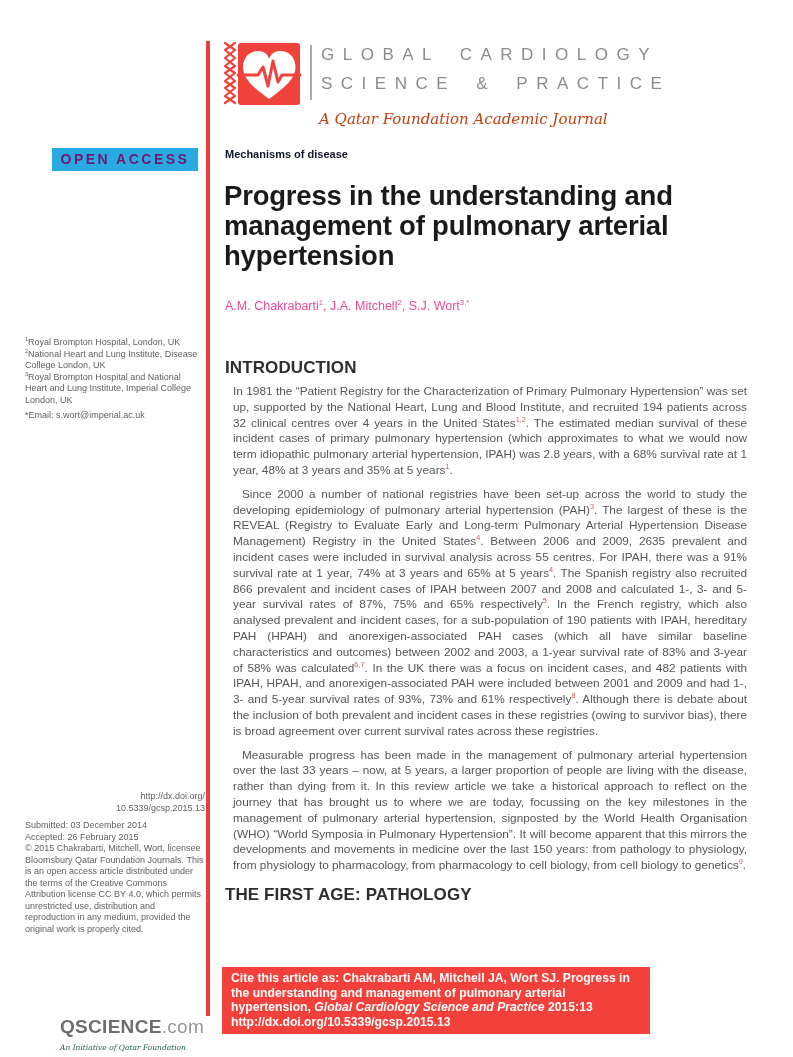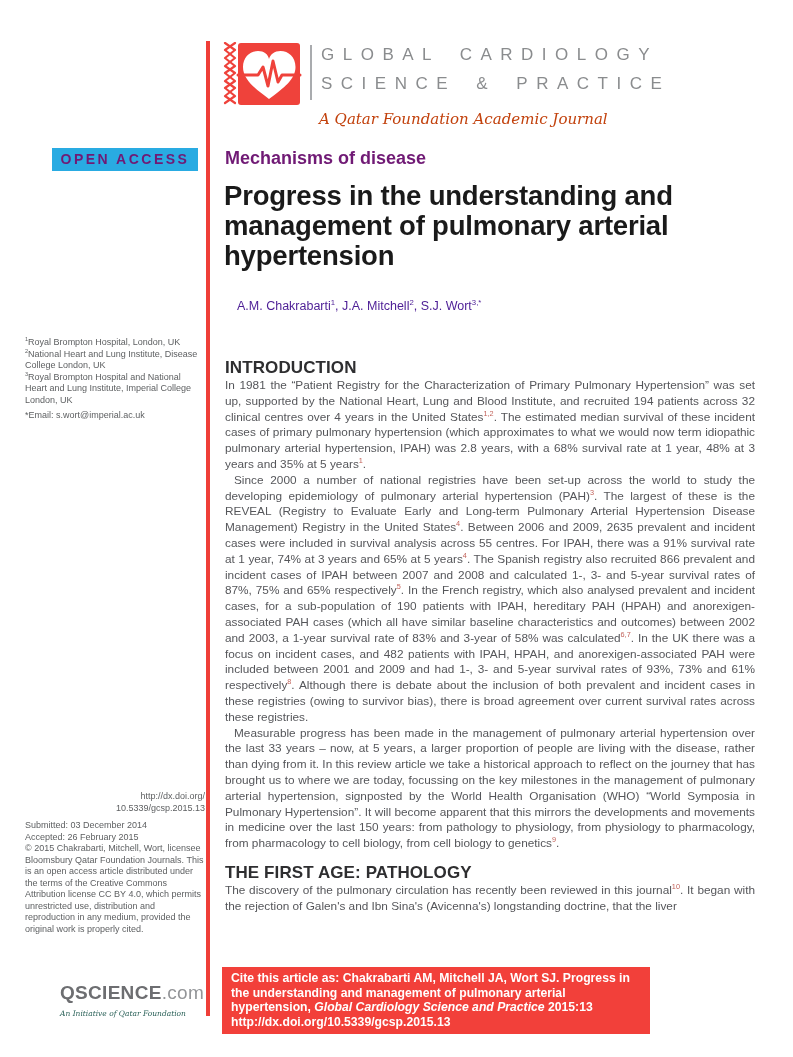--- a/index.html
+++ b/index.html
@@ -15,47 +15,47 @@
   .logo-sep  { position:absolute; left:310px; top:45px; width:2px; height:55px; background:#a9abae; }
   .journal-name { position:absolute; left:321px; top:40px; color:#8a8c8e;
     font-size:17px; letter-spacing:8.5px; word-spacing:7px; line-height:29px; white-space:nowrap; }
   .journal-tagline { position:absolute; left:319px; top:110px; color:#c2410c;
     font-family:"DejaVu Serif", serif; font-style:italic; font-size:15px; }
 
   .open-access { position:absolute; left:52px; top:148px; width:146px; height:23px;
     background:#29abe2; color:#701a75; font-weight:bold; font-size:14px;
     letter-spacing:2.5px; text-align:center; line-height:23px; }
 
-  .category { position:absolute; left:225px; top:148px; color:#701a75; font-weight:bold; font-size:18px; }
+  .category { position:absolute; left:225px; top:148px; color:#0f172a; font-weight:bold; font-size:11px; }
 
   .article-title { position:absolute; left:224px; top:181px; width:518px;
     color:#1a1a1a; font-weight:bold; font-size:27.5px; line-height:30px; letter-spacing:-0.2px; }
 
-  .authors { position:absolute; left:225px; top:299px; color:#4c1d95; font-size:12.5px;margin-left:12px; }
+  .authors { position:absolute; left:225px; top:299px; color:#ec4899; font-size:12.5px; }
 
   
   .sidebar-block { position:absolute; left:25px; width:180px; font-size:9px; line-height:11.5px; color:#5e6062; }
   .affils { top:337px; }
   .affils .email { margin-top:4px; }
   .doi-block { top:791px;text-align:right; }
   .meta-block { top:820px; }
 
-  .qsci-wrap { position:absolute; left:60px; top:982px; width:140px; }
+  .qsci-wrap { position:absolute; left:60px; top:1016px; width:140px; }
   .qsci-line { text-align:right; font-size:19px; font-weight:bold; color:#6d6e71; letter-spacing:0.3px; }
   .qsci-line .com { font-weight:normal; color:#939598; }
   .qsci-tag { margin-top:5px; text-align:left; font-family:"DejaVu Serif", serif; font-style:italic;
     font-size:7.5px; color:#2a6158; }
 
   
   .article-body { position:absolute; left:225px; top:360px; width:530px;
     font-size:11.8px; line-height:15.8px; color:#55565a; text-align:justify; }
   .article-body h2 { font-size:17px; line-height:16px; color:#2e2e30; margin:0 0 2px 0;
     text-align:left; letter-spacing:0.1px; }
   .article-body h2.second { margin-top:13px; }
-  .article-body p { margin:0; }
+  .article-body p { margin:8px; }
   .article-body p.indent { text-indent:9px; }
   sup { font-size:0.62em; line-height:0; vertical-align:super; }
   .article-body sup { color:#c2635b; }
 
   
   .cite-box { position:absolute; left:222px; top:967px; width:428px;
     background:#f2403a; color:#ffffff; font-weight:bold; font-size:12.2px;
     line-height:14.6px; padding:4px 9px 5px 9px; }
 </style>
 </head>
@@ -111,16 +111,15 @@
   </div>
   <div class="qsci-tag">An Initiative of Qatar Foundation</div>
 </div>
 
 <div class="article-body">
   <h2>INTRODUCTION</h2>
   <p><span>In 1981 the “Patient Registry for the Characterization of Primary Pulmonary Hypertension” was set up, supported by the National Heart, Lung and Blood Institute, and recruited 194 patients across 32 clinical centres over 4 years in the United States</span><sup>1,2</sup><span>. The estimated median survival of these incident cases of primary pulmonary hypertension (which approximates to what we would now term idiopathic pulmonary arterial hypertension, IPAH) was 2.8 years, with a 68% survival rate at 1 year, 48% at 3 years and 35% at 5 years</span><sup>1</sup><span>.</span></p>
   <p class="indent"><span>Since 2000 a number of national registries have been set-up across the world to study the developing epidemiology of pulmonary arterial hypertension (PAH)</span><sup>3</sup><span>. The largest of these is the REVEAL (Registry to Evaluate Early and Long-term Pulmonary Arterial Hypertension Disease Management) Registry in the United States</span><sup>4</sup><span>. Between 2006 and 2009, 2635 prevalent and incident cases were included in survival analysis across 55 centres. For IPAH, there was a 91% survival rate at 1 year, 74% at 3 years and 65% at 5 years</span><sup>4</sup><span>. The Spanish registry also recruited 866 prevalent and incident cases of IPAH between 2007 and 2008 and calculated 1-, 3- and 5-year survival rates of 87%, 75% and 65% respectively</span><sup>5</sup><span>. In the French registry, which also analysed prevalent and incident cases, for a sub-population of 190 patients with IPAH, hereditary PAH (HPAH) and anorexigen-associated PAH cases (which all have similar baseline characteristics and outcomes) between 2002 and 2003, a 1-year survival rate of 83% and 3-year of 58% was calculated</span><sup>6,7</sup><span>. In the UK there was a focus on incident cases, and 482 patients with IPAH, HPAH, and anorexigen-associated PAH were included between 2001 and 2009 and had 1-, 3- and 5-year survival rates of 93%, 73% and 61% respectively</span><sup>8</sup><span>. Although there is debate about the inclusion of both prevalent and incident cases in these registries (owing to survivor bias), there is broad agreement over current survival rates across these registries.</span></p>
   <p class="indent"><span>Measurable progress has been made in the management of pulmonary arterial hypertension over the last 33 years – now, at 5 years, a larger proportion of people are living with the disease, rather than dying from it. In this review article we take a historical approach to reflect on the journey that has brought us to where we are today, focussing on the key milestones in the management of pulmonary arterial hypertension, signposted by the World Health Organisation (WHO) “World Symposia in Pulmonary Hypertension”. It will become apparent that this mirrors the developments and movements in medicine over the last 150 years: from pathology to physiology, from physiology to pharmacology, from pharmacology to cell biology, from cell biology to genetics</span><sup>9</sup><span>.</span></p>
   <h2 class="second">THE FIRST AGE: PATHOLOGY</h2>
-  <p><span>The discovery of the pulmonary circulation has recently been reviewed in this journal</span><sup>10</sup><span>. It began with the rejection of Galen's and Ibn Sina's (Avicenna's) longstanding doctrine, that the liver</span></p>
 </div>
 
 <div class="cite-box"><span>Cite this article as: Chakrabarti AM, Mitchell JA, Wort SJ. Progress in the understanding and management of pulmonary arterial hypertension, </span><span style="font-style: italic;">Global Cardiology Science and Practice</span><span> 2015:13</span><br><span>http://dx.doi.org/10.5339/gcsp.2015.13</span></div>
 
 </body></html>

